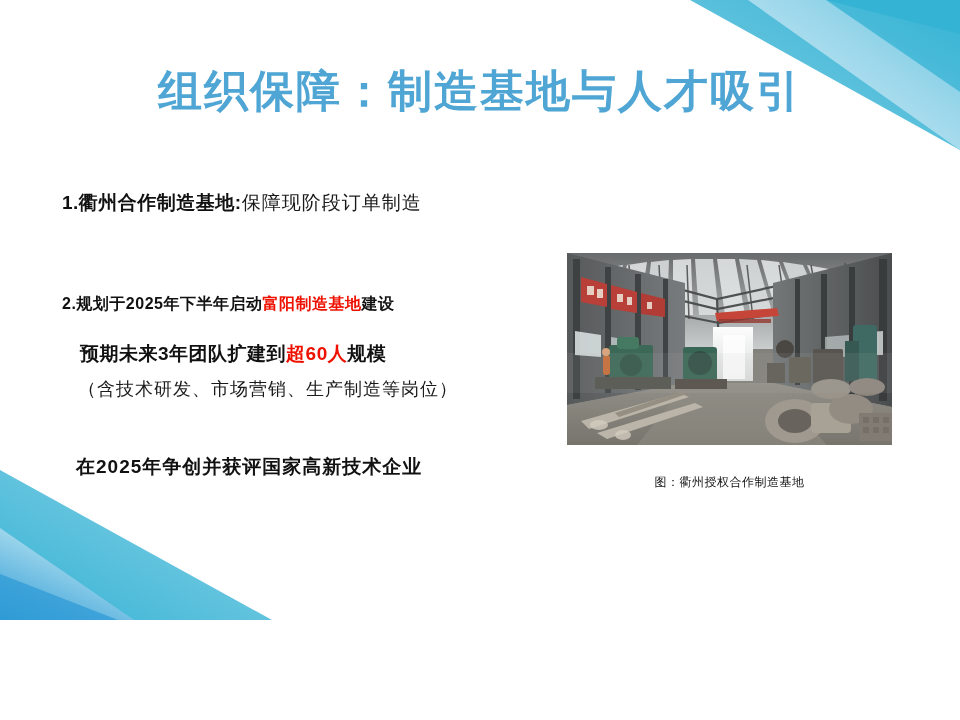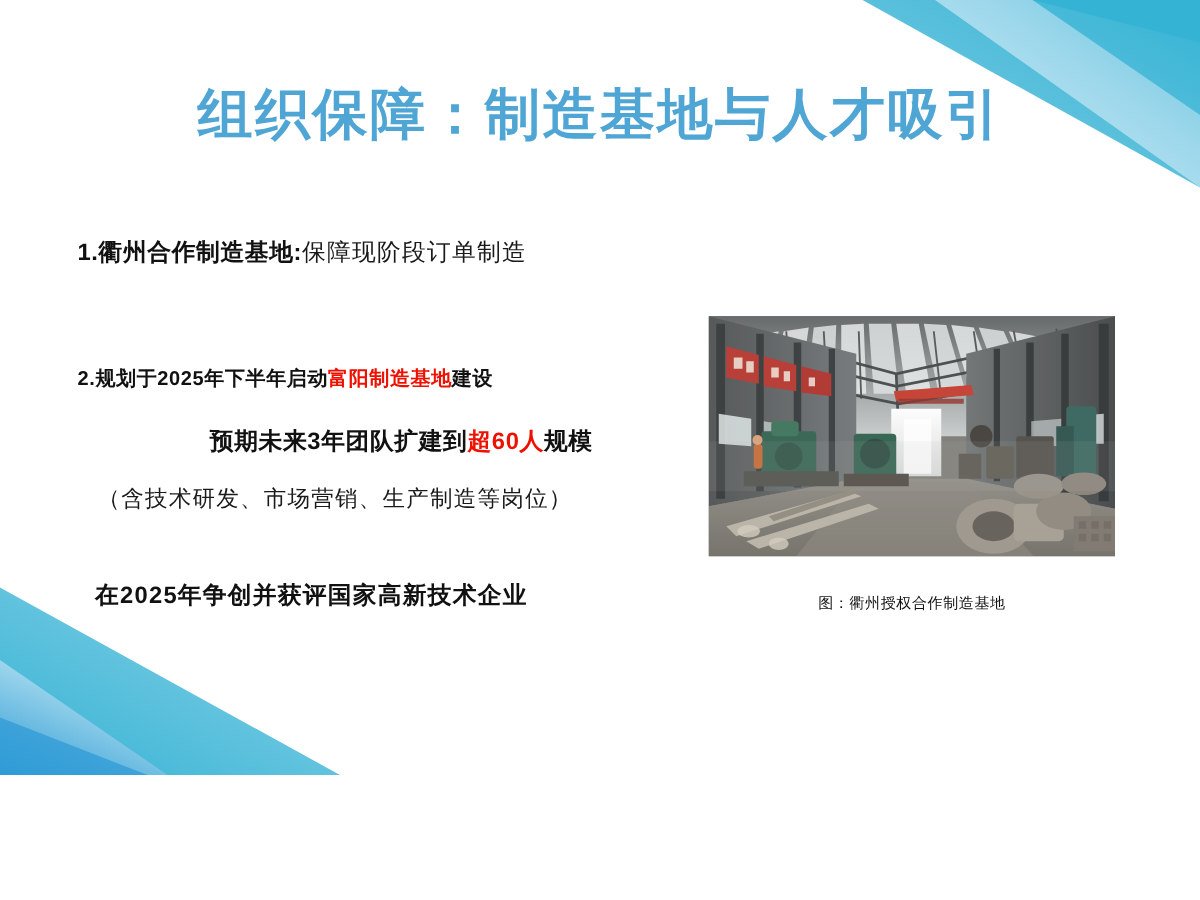--- a/index.html
+++ b/index.html
@@ -82,24 +82,23 @@
     letter-spacing: 0.5px;
     line-height: 28px;
   }
   .l3 {
     margin-top: 22px;
     margin-left: 18px;
     font-size: 19px;
     font-weight: bold;
     letter-spacing: 0.5px;
     line-height: 28px;
-    text-align: center;
   }
   .l4 {
-    margin-top: 18px;
+    margin-top: 8px;
     margin-left: 16px;
     font-size: 18px;
     font-weight: normal;
     letter-spacing: 1px;
     line-height: 26px;
     color: #1a1a1a;
   }
   .l5 {
     margin-top: 52px;
     margin-left: 14px;

